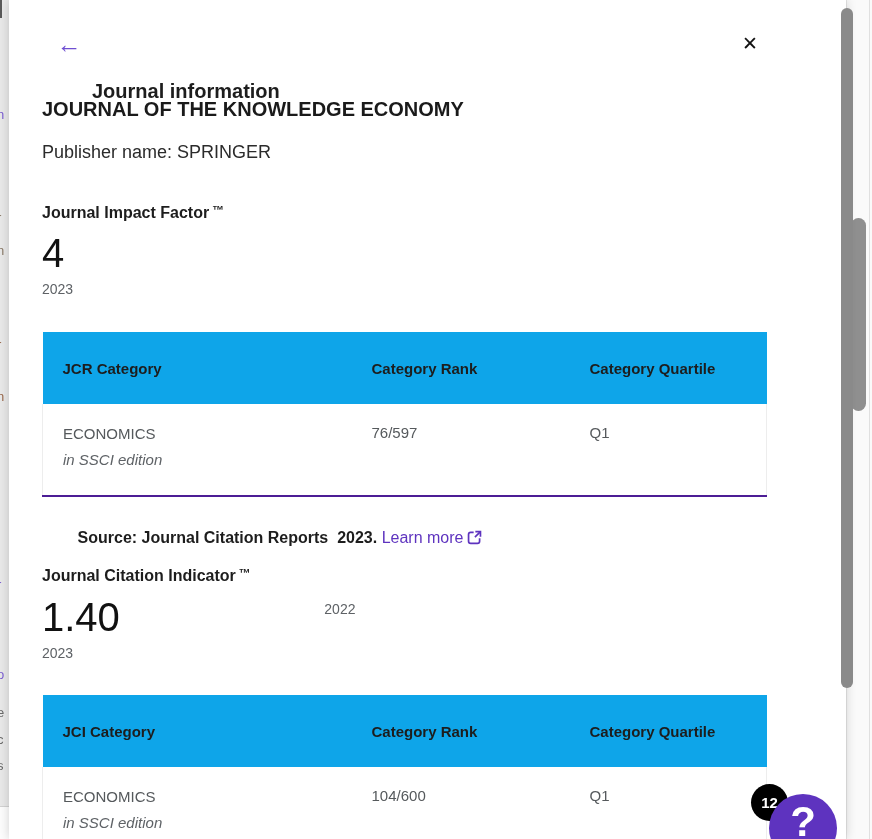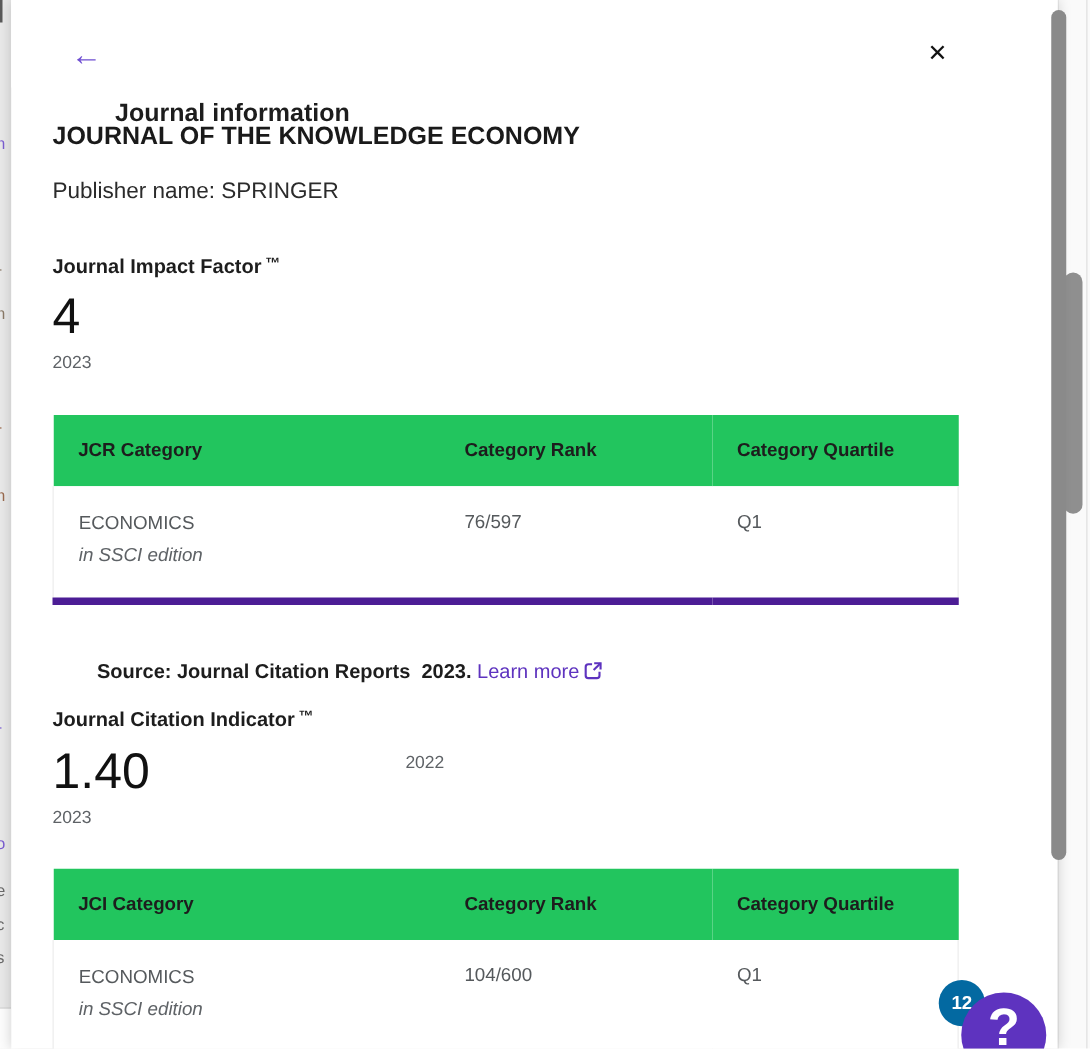--- a/index.html
+++ b/index.html
@@ -53,26 +53,26 @@
   .metric-value { font-size:40px; line-height:44px; color:#111; }
   .metric-label { font-size:14px; line-height:18px; color:#5e6266; margin-top:5px; }
 
   table.jtable { position:absolute; left:0; width:724px; border-collapse:collapse; font-size:15px; table-layout:fixed; }
   .t-jcr { top:332px; }
   .t-jci { top:695px; }
   table.jtable col.c1 { width:309px; }
   table.jtable col.c2 { width:218px; }
   table.jtable col.c3 { width:197px; }
   table.jtable th {
-    background:#22c55e; height:57px; text-align:left; vertical-align:middle;
+    background:#0ea5e9; height:72px; text-align:left; vertical-align:middle;
     padding:0 8px 0 20px; font-weight:bold; color:#1d1d1d;
   }
   table.jtable td {
     background:#fff; vertical-align:top; padding:20px 8px 20px 20px; height:92px;
-    border-bottom:6px solid #4c1d95; color:#55595c;
+    border-bottom:2px solid #4c1d95; color:#55595c;
   }
   table.jtable td:first-child { border-left:1px solid #ededed; }
   table.jtable td:last-child  { border-right:1px solid #ededed; }
   .cat { color:#55595c; line-height:20px; }
   .edition { color:#5e6266; font-style:italic; line-height:20px; margin-top:6px; }
 
   .source-line { position:absolute; left:0; top:505px; font-size:16px; line-height:22px; white-space:pre-wrap; }
   .source-text { font-weight:bold; color:#1d1d1d; }
   .learn-more { color:#5e33bf; text-decoration:none; cursor:pointer;text-align:right; }
   .ext-icon { vertical-align:-3px; margin-left:3px; }
@@ -88,21 +88,21 @@
   }
   .browser-scrollbar .inner-line { position:absolute; left:22px; top:0; width:1px; height:839px; background:#e0e0e0; }
   .browser-scroll-thumb {
     position:absolute; left:4px; top:218px; width:15px; height:193px;
     background:#8f8f8f; border-radius:8px;
   }
 
   
   .help-badge {
     position:absolute; left:751px; top:784px; width:37px; height:37px; border-radius:50%;
-    background:#0369a1; color:#fff; font-size:15px; font-weight:bold;
+    background:#000000; color:#fff; font-size:15px; font-weight:bold;
     display:flex; align-items:center; justify-content:center; z-index:4;
   }
   .help-fab {
     position:absolute; left:769px; top:794px; width:68px; height:68px; border-radius:50%;
     background:#5e33bf; border:none; cursor:pointer; z-index:5;
     display:flex; align-items:flex-start; justify-content:center;
   }
   .help-fab .qmark { color:#fff; font-size:42px; font-weight:bold; line-height:1; margin-top:7px; }
 </style>
 </head>

